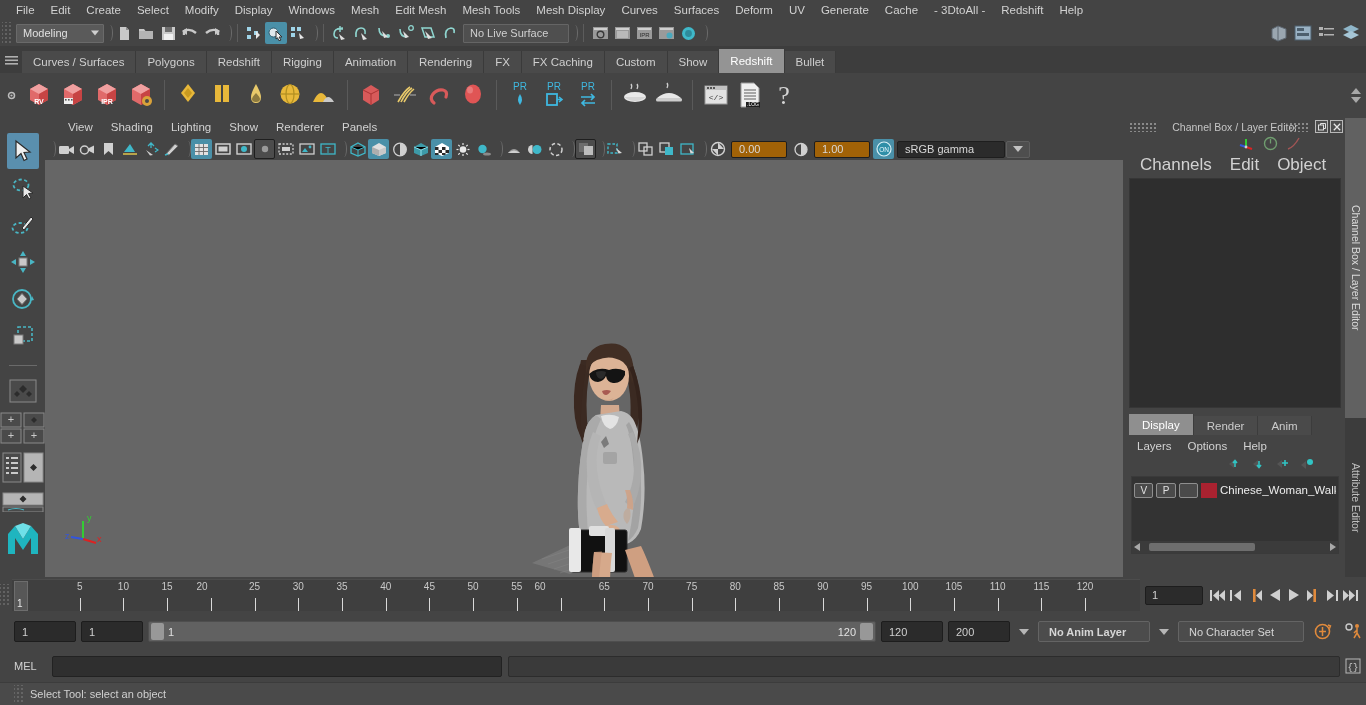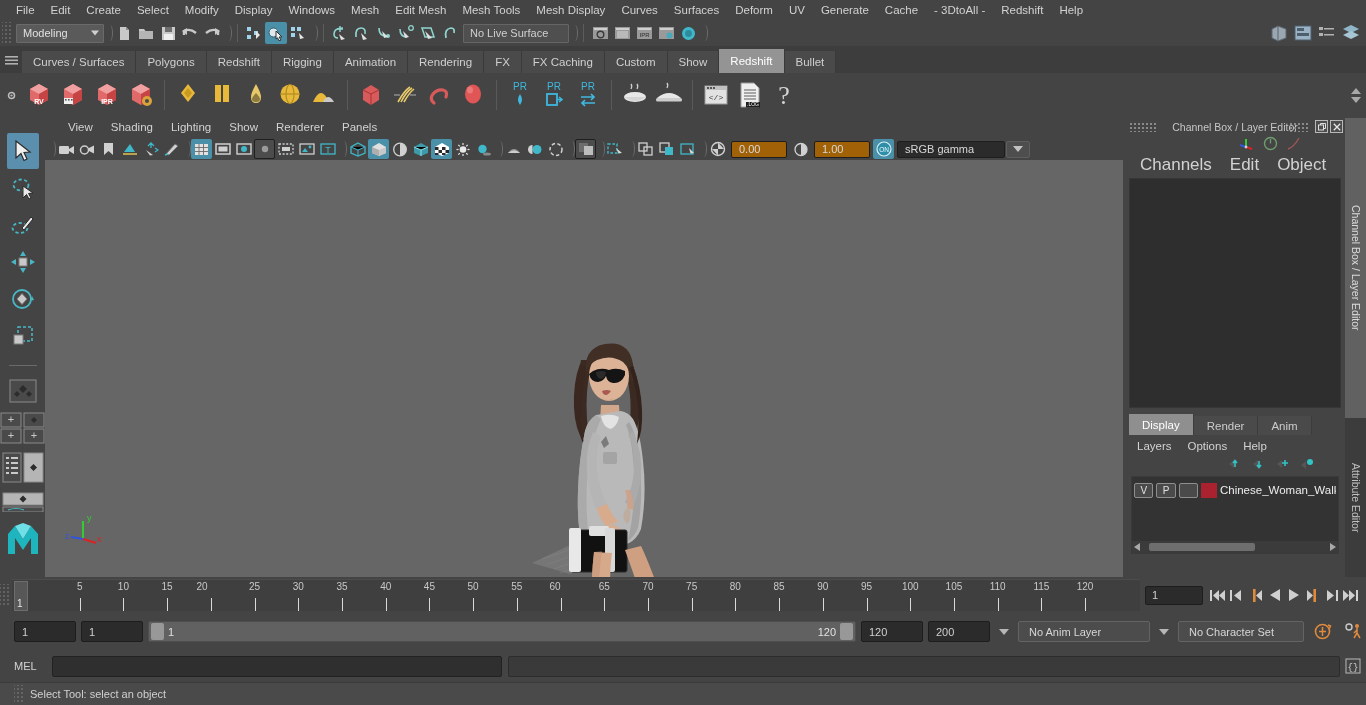--- a/index.html
+++ b/index.html
@@ -1257,21 +1257,21 @@
         <div class="ticklbl" style="left: 329.979px;">35</div>
         <div class="tick" style="left: 373.691px;"></div>
         <div class="ticklbl" style="left: 373.691px;">40</div>
         <div class="tick" style="left: 417.402px;"></div>
         <div class="ticklbl" style="left: 417.402px;">45</div>
         <div class="tick" style="left: 461.113px;"></div>
         <div class="ticklbl" style="left: 461.113px;">50</div>
         <div class="tick" style="left: 504.825px;"></div>
         <div class="ticklbl" style="left: 504.825px;">55</div>
         <div class="tick" style="left: 548.536px;"></div>
-        <div class="ticklbl" style="left: 543px;">60</div>
+        <div class="ticklbl" style="left: 528px;">60</div>
         <div class="tick" style="left: 592.247px;"></div>
         <div class="ticklbl" style="left: 592.247px;">65</div>
         <div class="tick" style="left: 635.959px;"></div>
         <div class="ticklbl" style="left: 635.959px;">70</div>
         <div class="tick" style="left: 679.67px;"></div>
         <div class="ticklbl" style="left: 679.67px;">75</div>
         <div class="tick" style="left: 723.381px;"></div>
         <div class="ticklbl" style="left: 723.381px;">80</div>
         <div class="tick" style="left: 767.093px;"></div>
         <div class="ticklbl" style="left: 767.093px;">85</div>
@@ -1356,21 +1356,21 @@
       <span class="hi">120</span>
       <div class="rhandle"></div>
     </div>
     <div class="rfield">
       <span>120</span>
     </div>
     <div class="rfield">
       <span>200</span>
     </div>
     <div class="ddtri"></div>
-    <div class="selfield" style="width:132px;">
+    <div class="selfield" style="width:112px;font-weight:bold;">
       <span>No Anim Layer</span>
     </div>
     <div class="ddtri"></div>
     <div class="selfield" style="width:126px;">
       <span>No Character Set</span>
     </div>
     <div style="width:26px;display:flex;justify-content:center;">
       <svg width="19" height="19" viewBox="0 0 19 19">
           <circle cx="9.5" cy="9.5" r="7" fill="none" stroke="#e08a3c" stroke-width="1.6"></circle>
           <path d="M9.5 5 v9 M6 9.5 h7" stroke="#e08a3c" stroke-width="1.5"></path>

